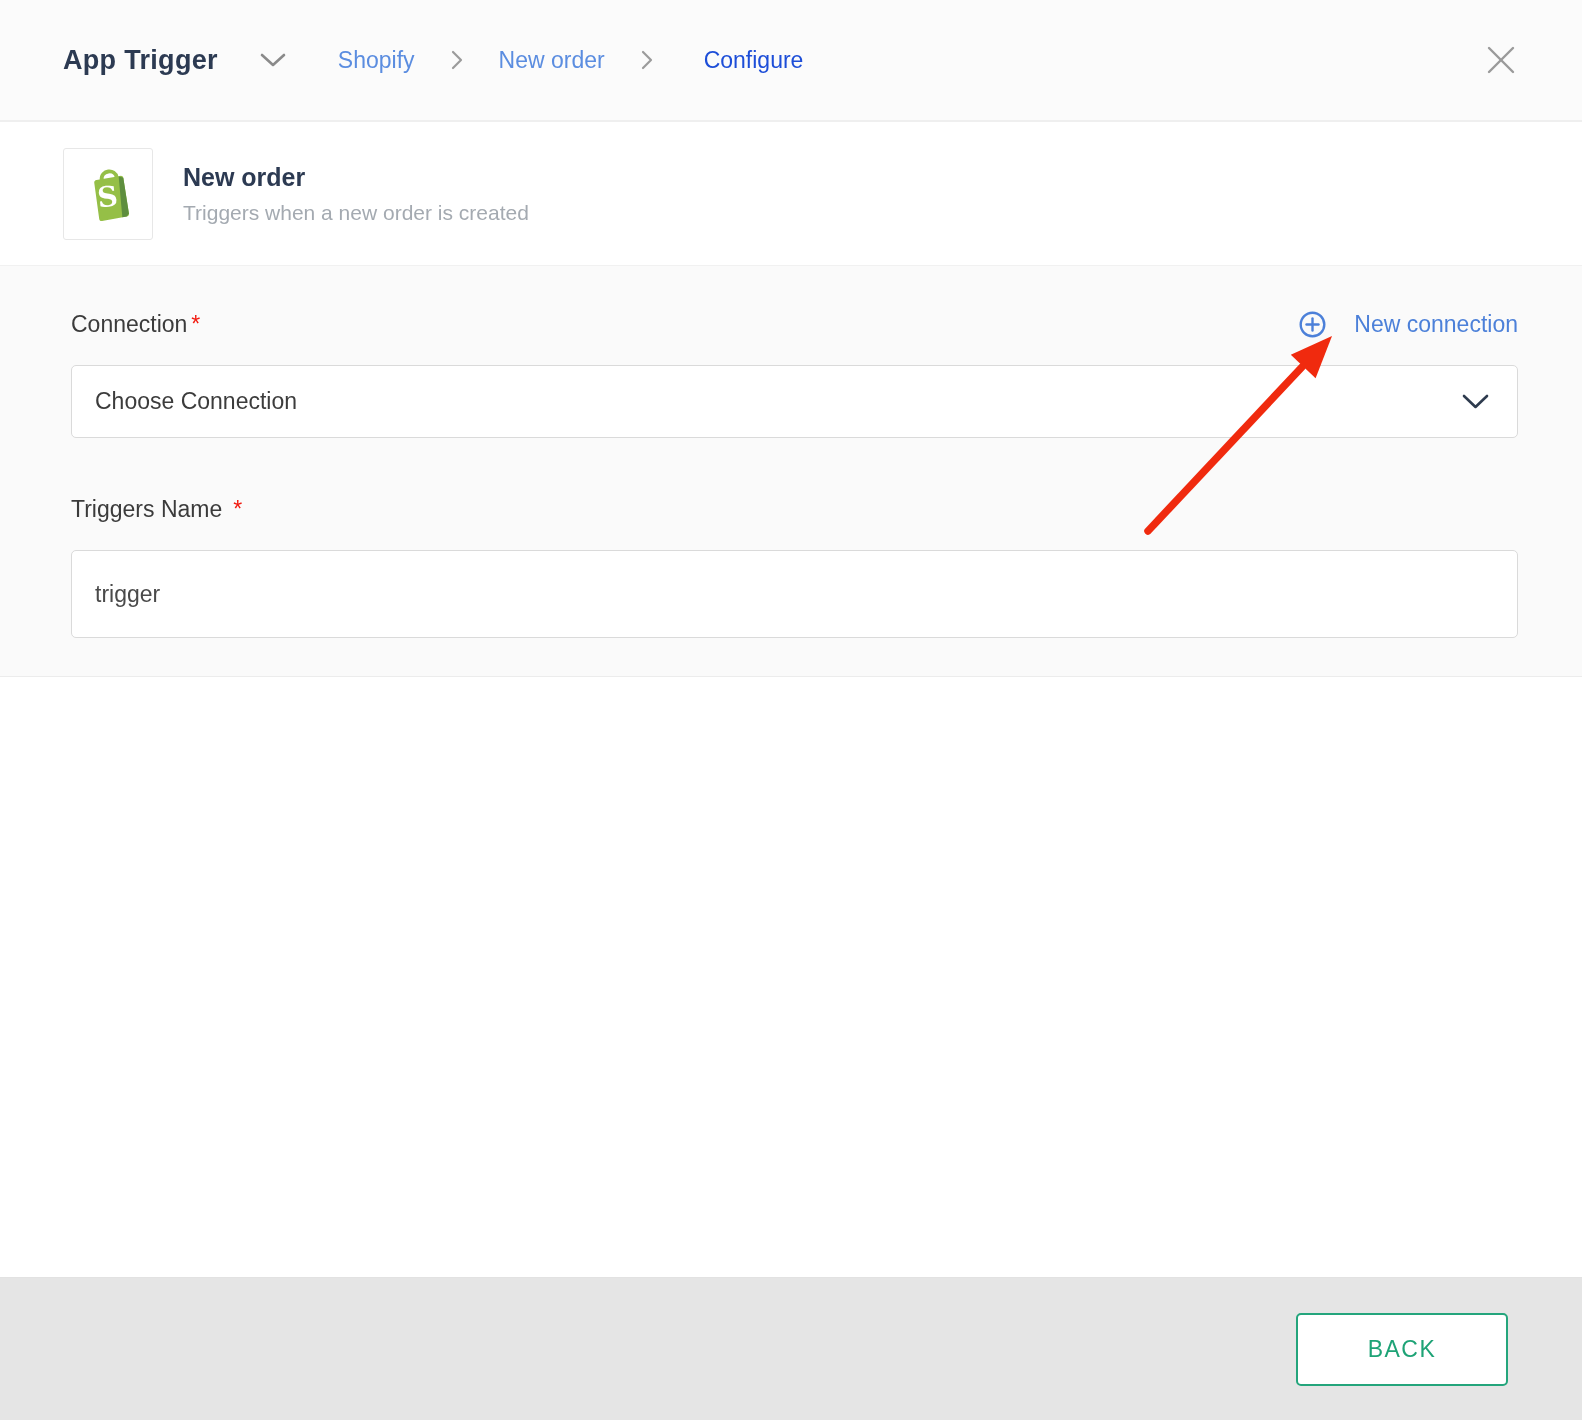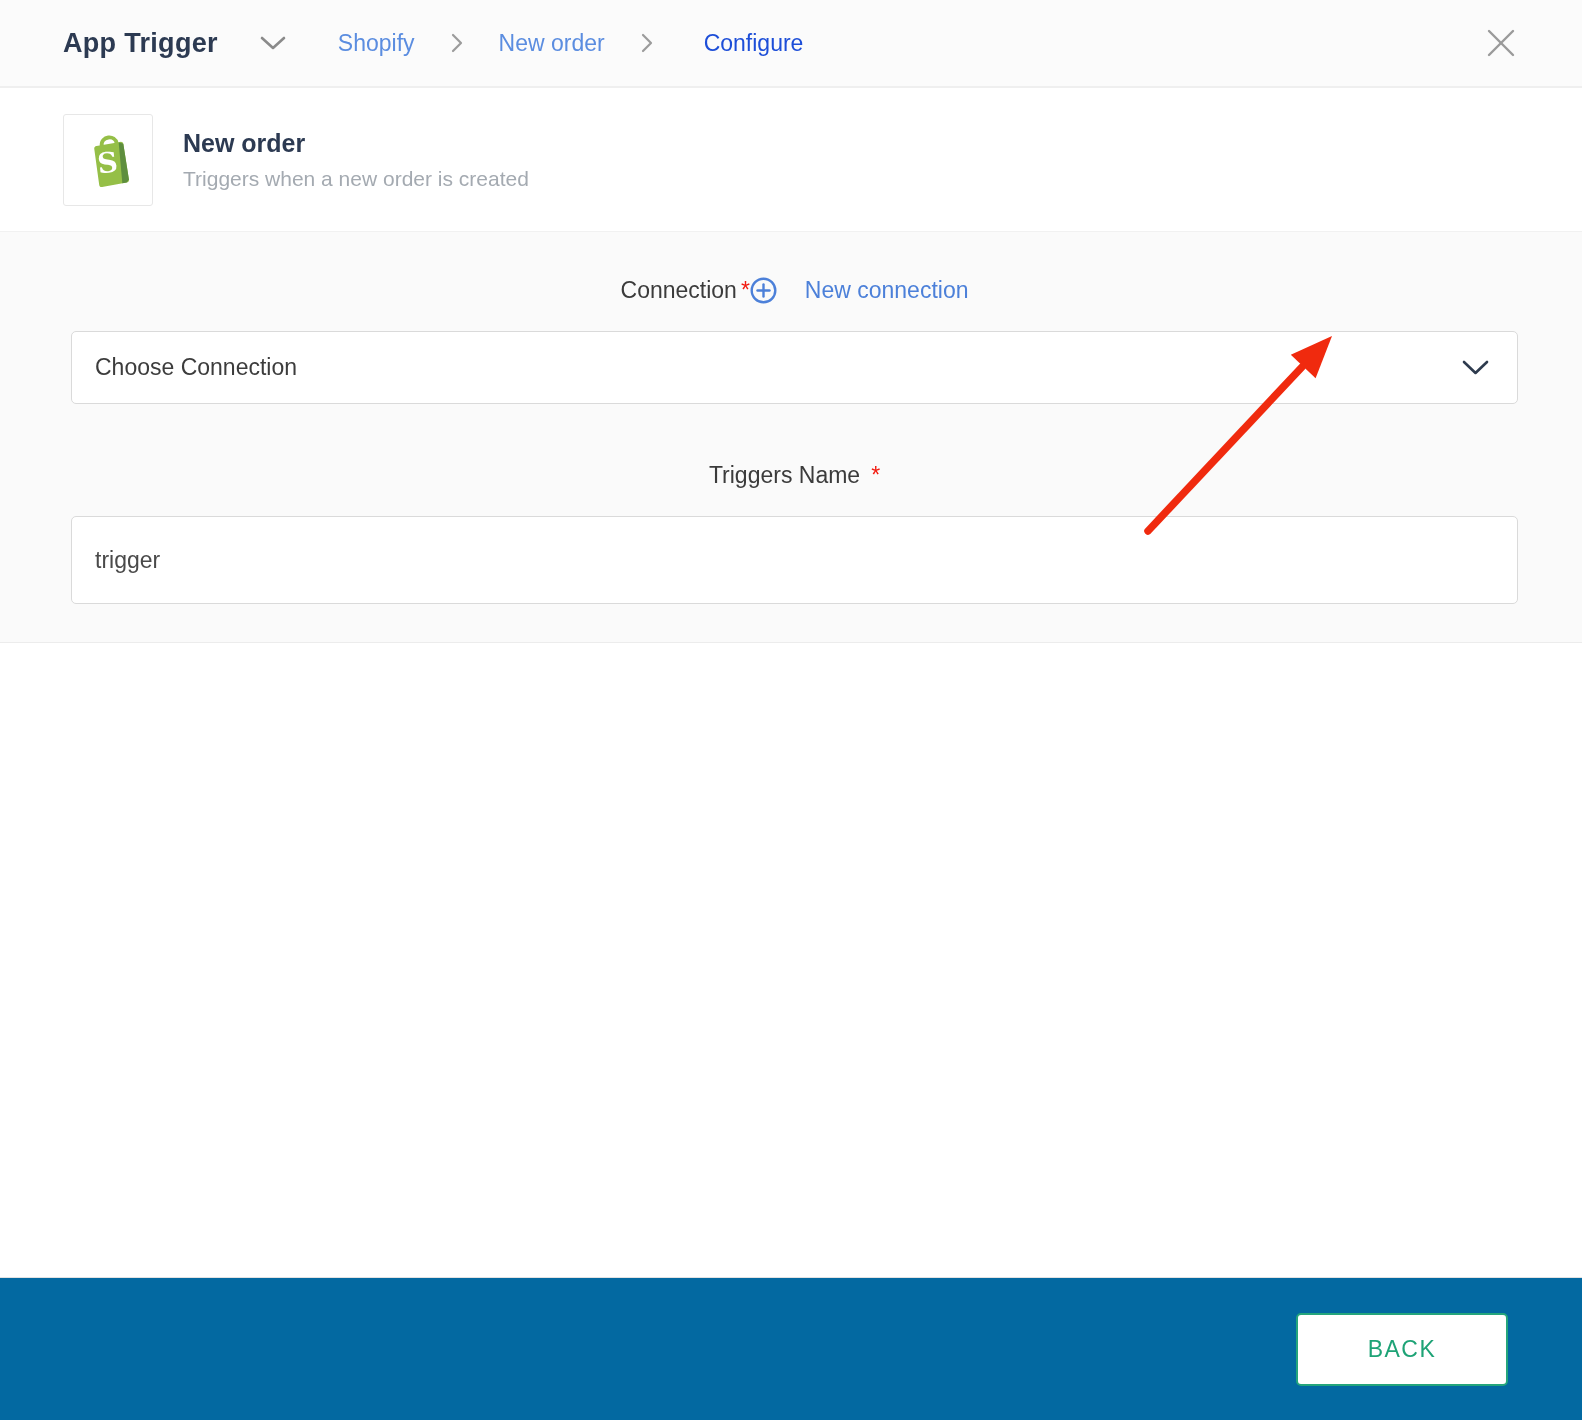--- a/index.html
+++ b/index.html
@@ -7,21 +7,21 @@
   .app {
     position:relative;
     width:1582px; height:1420px;
     font-family:"Liberation Sans", sans-serif;
     background:#ffffff;
     overflow:hidden;
   }
 
   
   .header {
-    height:88px;
+    height:122px;
     background:#fbfbfb;
     border-bottom:2px solid #efefef;
     display:flex; align-items:center;
     padding:0 58px 0 63px;
   }
   .page-title { font-size:27px; font-weight:700; color:#2c3a52; letter-spacing:.3px; }
   .title-caret { margin-left:42px; display:flex; align-items:center; cursor:pointer; }
   .breadcrumb { display:flex; align-items:center; margin-left:52px;gap:12px; }
   .crumb { font-size:23px; }
   .crumb-link { color:#5b8de0; cursor:pointer; }
@@ -42,21 +42,21 @@
 
   
   .form-section {
     background:#fafafa;
     border-top:1px solid #f1f1f1;
     border-bottom:1px solid #ececec;
     height:412px;
     padding:45px 64px 0 71px;
     position:relative;
   }
-  .field-row-top { display:flex; justify-content:center; align-items:center; }
+  .field-row-top { display:flex; justify-content:space-between; align-items:center; }
   .field-label { font-size:23px; color:#3b3b3b; display:flex; align-items:center; }
   .req { color:#f21b10; font-size:23px; margin-left:4px; }
   .req-spaced { margin-left:11px; }
   .new-conn {
     display:flex; align-items:center; gap:28px;
     color:#4c80d9; font-size:23px; cursor:pointer;
   }
   .select-box {
     margin-top:27px; height:73px;
     background:#fff; border:1px solid #dadada; border-radius:5px;
@@ -75,21 +75,21 @@
     font-size:23px; color:#4a4a4a; width:100%;
     font-family:"Liberation Sans", sans-serif;
   }
 
   
   .spacer { height:600px; background:#ffffff; }
 
   
   .footer {
     position:absolute; left:0; right:0; bottom:0;
-    height:143px; background:#0369a1; border-top:1px solid #e2e2e2;
+    height:143px; background:#e5e5e5; border-top:1px solid #e2e2e2;
     display:flex; align-items:center; justify-content:flex-end;
     gap:11px; padding:0 74px;
   }
   .btn {
     height:73px; border-radius:5px;
     font-size:23px; letter-spacing:1.5px;
     display:flex; align-items:center; justify-content:center;
     cursor:pointer; font-family:"Liberation Sans", sans-serif;
   }
   .btn-back { width:212px; background:#ffffff; border:2px solid #24a57c; color:#1ea376; }

